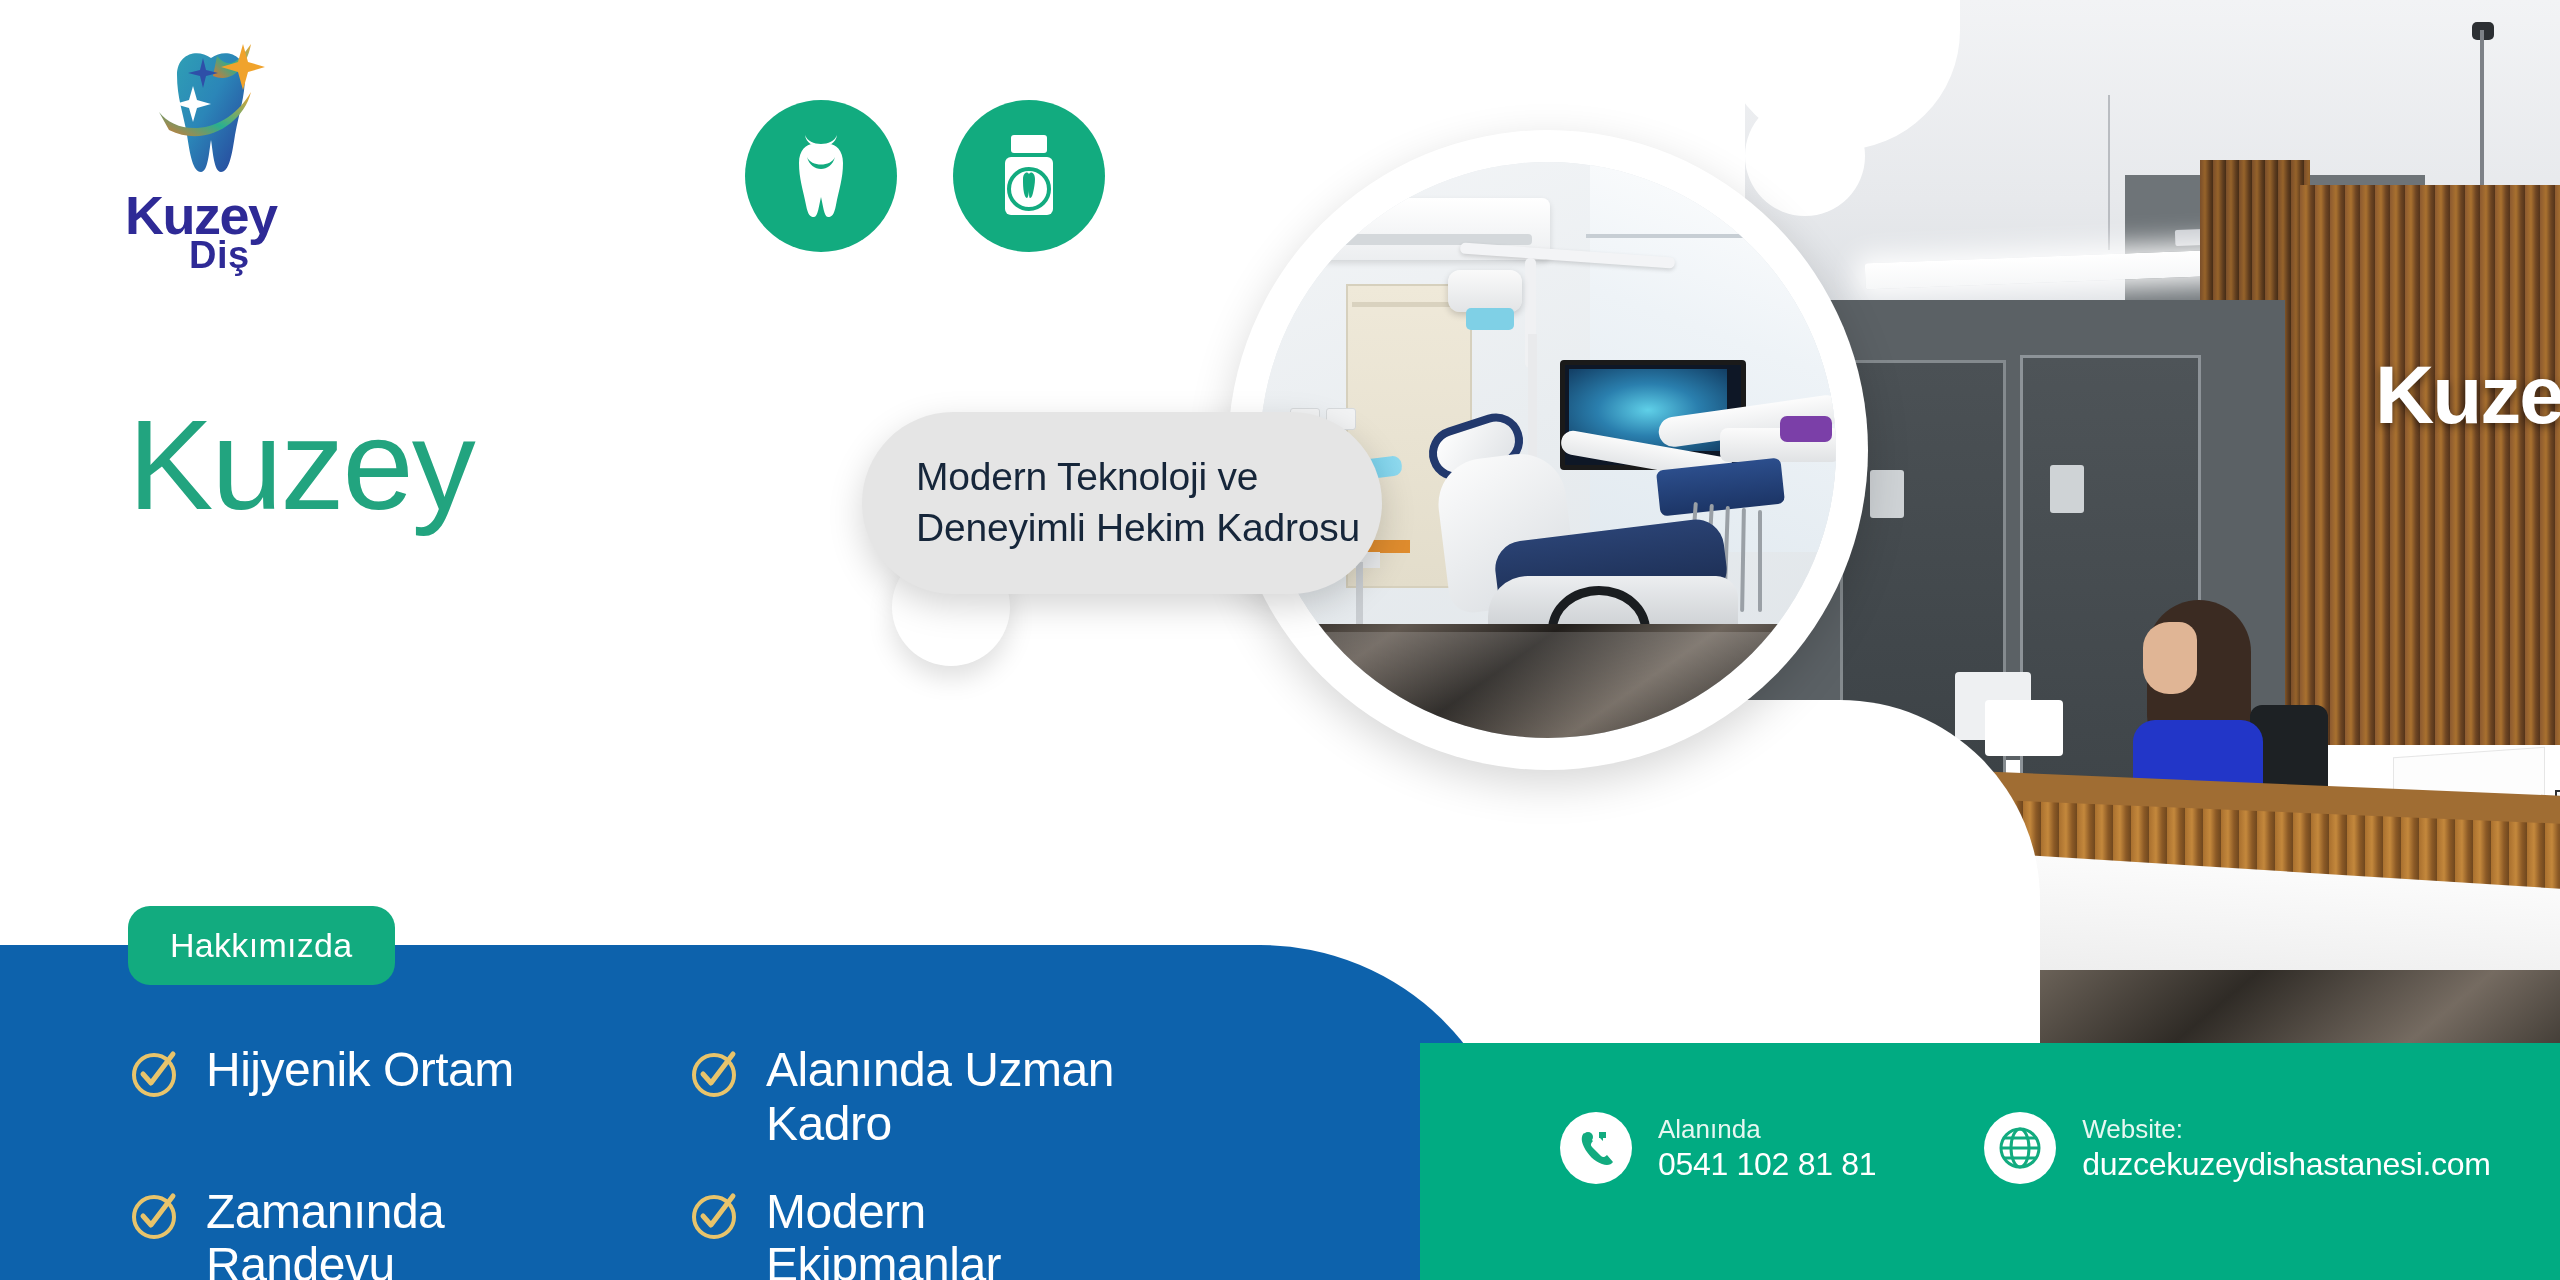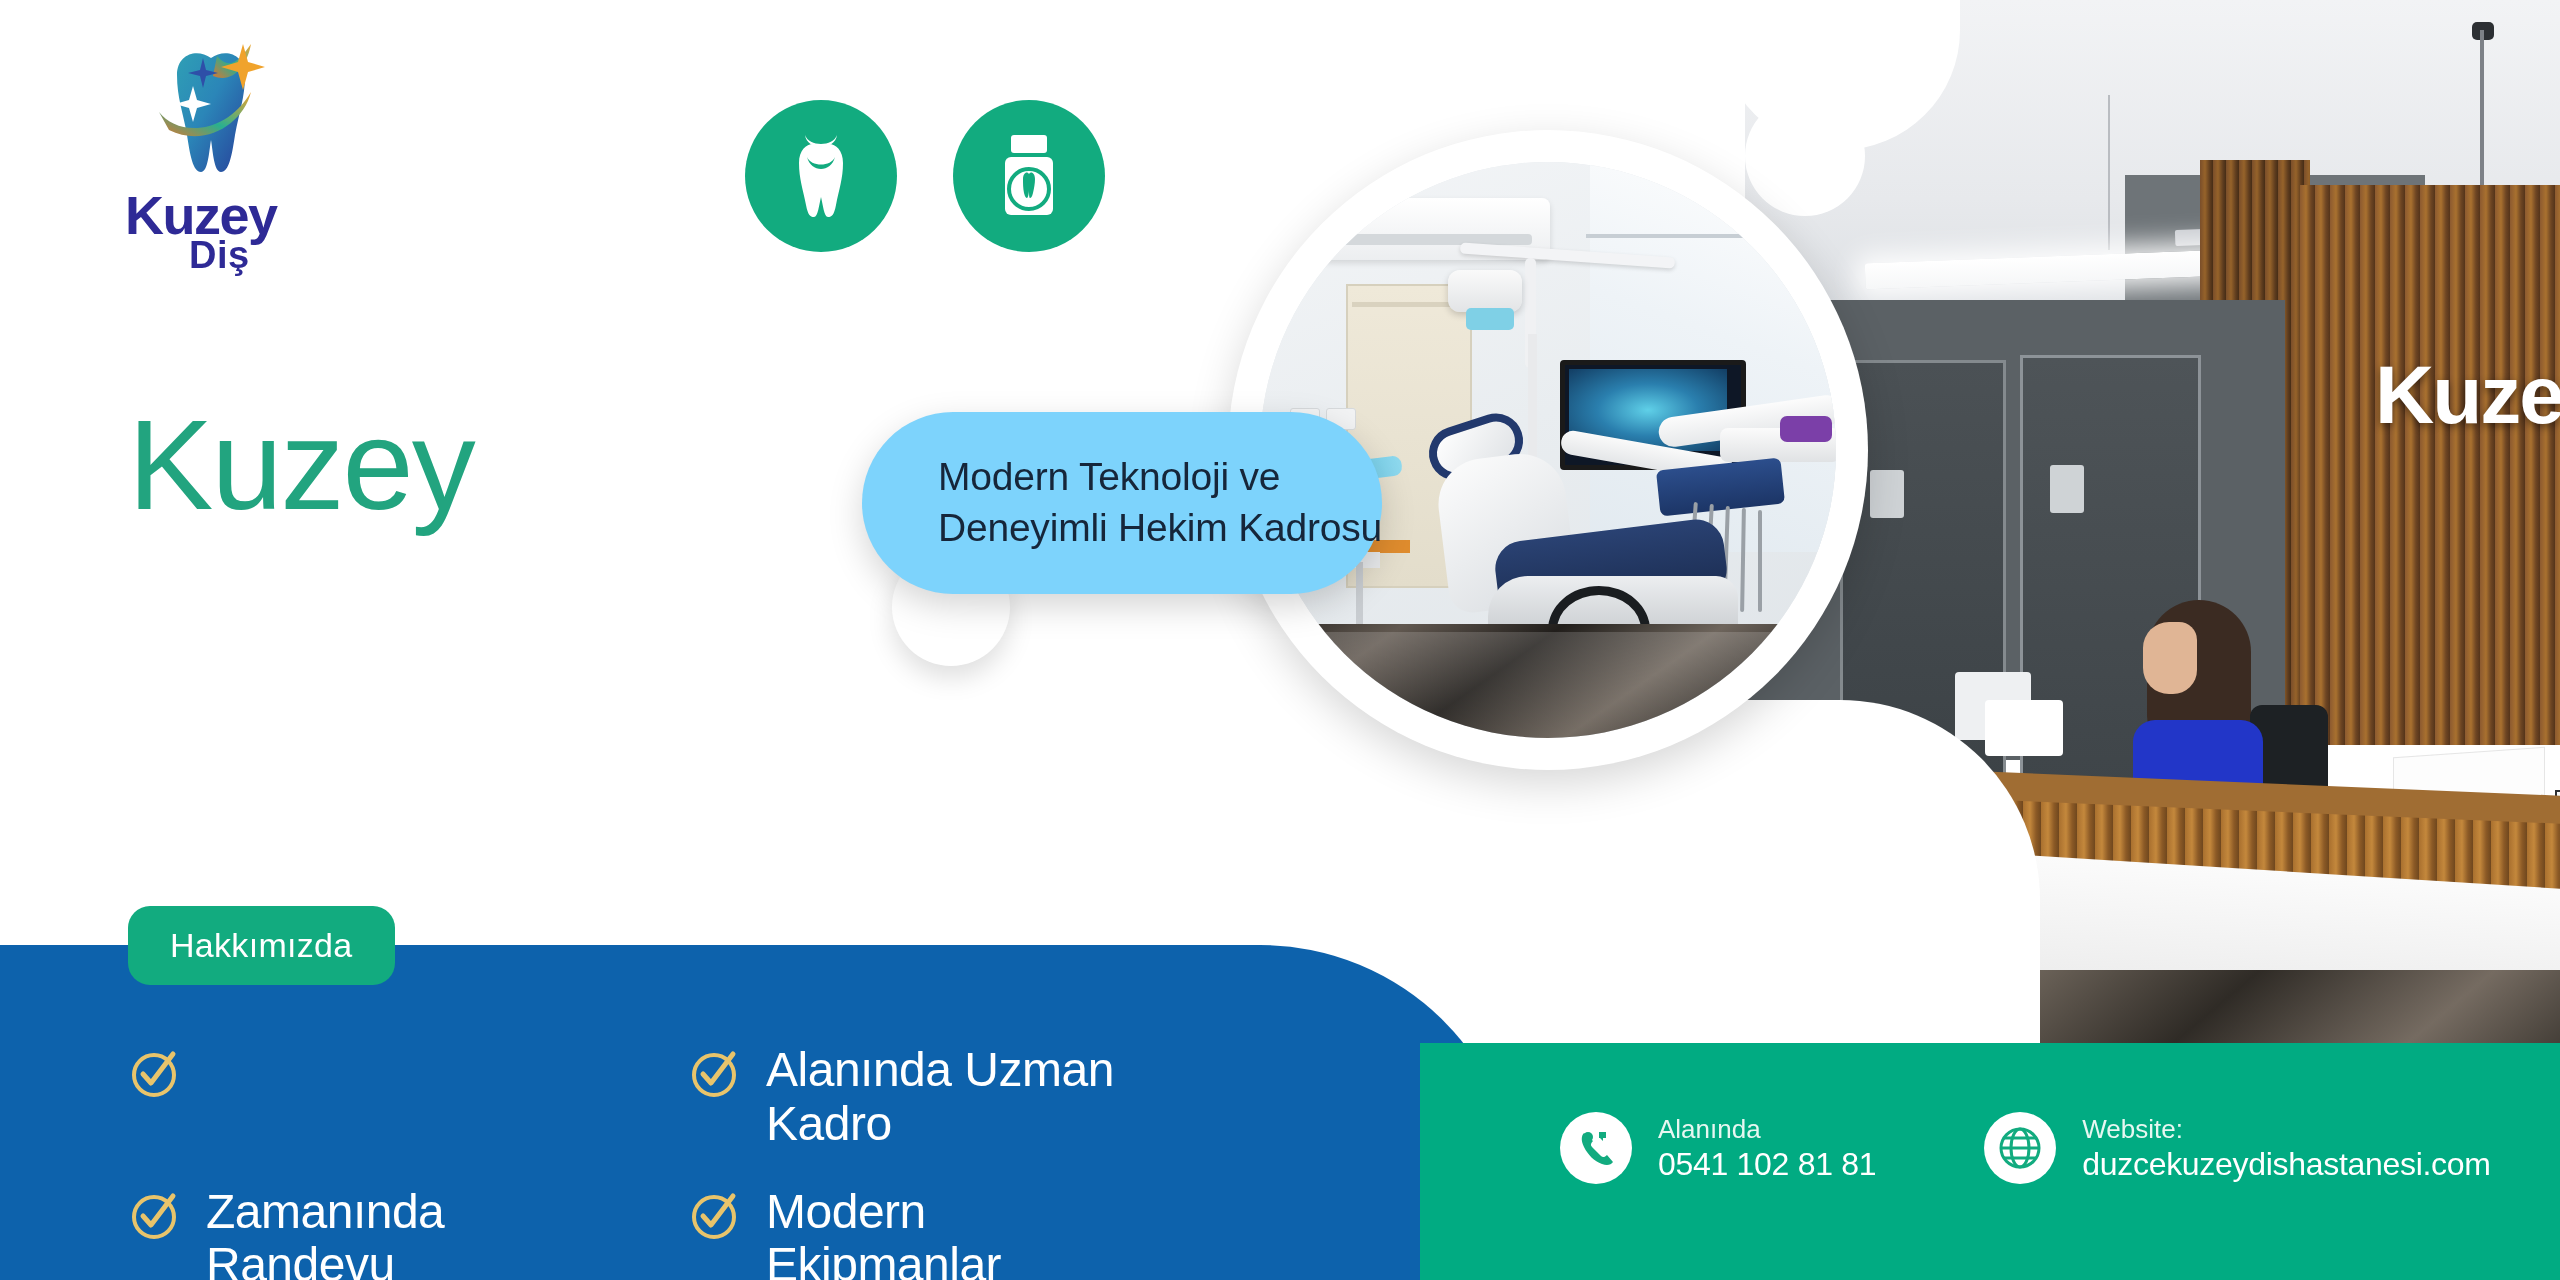--- a/index.html
+++ b/index.html
@@ -148,25 +148,25 @@
   }
   .ring-bottom-blob{
     position:absolute; left:1620px; top:700px; width:420px; height:360px;
     background:#ffffff; border-radius:0 200px 0 0;
   }
 
   
   .bubble{
     position:absolute;
     left:862px; top:412px; width:520px; height:182px;
-    background:#7dd3fc;
+    background:#e5e5e5;
     border-radius:91px;
     box-shadow:0 12px 34px rgba(0,0,0,.17);
     display:flex; align-items:center;
-    padding-left:54px; box-sizing:border-box;justify-content:flex-end;
+    padding-left:54px; box-sizing:border-box;
   }
   .bubble-text{
     color:#16263a;
     font-size:39px;
     line-height:1.3;
     font-weight:400;
     letter-spacing:-.2px;
   }
   .bubble-tail{
     position:absolute;
@@ -387,20 +387,21 @@
   <div class="badge">Hakkımızda</div>
 
   <div class="features">
     <div class="feat">
       <span class="check-ic">
         <svg width="52" height="52" viewBox="0 0 52 52">
           <circle cx="26" cy="28" r="20" fill="none" stroke="#e8c46b" stroke-width="4"></circle>
           <path d="M15 27 L23 36 L45 7" fill="none" stroke="#e8c46b" stroke-width="5" stroke-linecap="round" stroke-linejoin="round"></path>
         </svg>
       </span>
+      <span class="feat-txt">Hijyenik Ortam</span>
     </div>
     <div class="feat">
       <span class="check-ic">
         <svg width="52" height="52" viewBox="0 0 52 52">
           <circle cx="26" cy="28" r="20" fill="none" stroke="#e8c46b" stroke-width="4"></circle>
           <path d="M15 27 L23 36 L45 7" fill="none" stroke="#e8c46b" stroke-width="5" stroke-linecap="round" stroke-linejoin="round"></path>
         </svg>
       </span>
       <span class="feat-txt">Alanında Uzman Kadro</span>
     </div>

